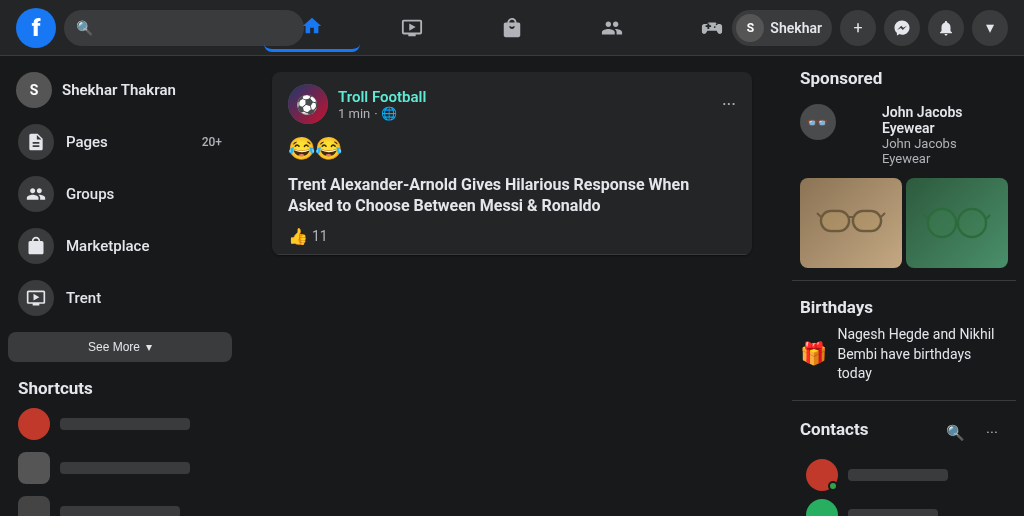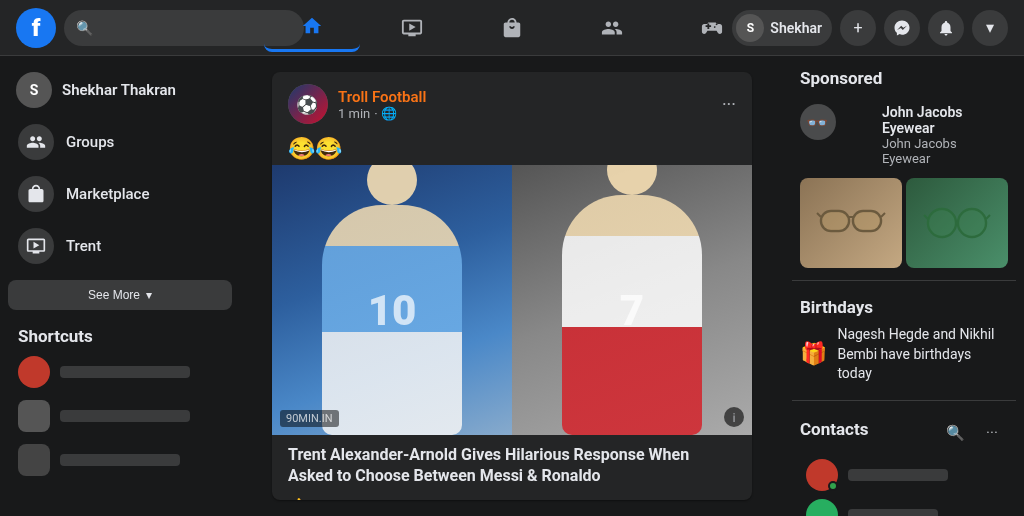--- a/index.html
+++ b/index.html
@@ -258,21 +258,21 @@
     .post-author-avatar {
       width: 40px;
       height: 40px;
       border-radius: 50%;
       background: #555;
       overflow: hidden;
       display: flex; align-items: center; justify-content: center;
       font-size: 10px;
     }
     .post-author-info { display: flex; flex-direction: column; }
-    .post-author-name { font-size: 15px; font-weight: 600; color: #f97316; }
+    .post-author-name { font-size: 15px; font-weight: 600; color: #5eead4; }
     .post-meta { font-size: 13px; color: #b0b3b8; display: flex; align-items: center; gap: 4px; }
     .post-options { color: #b0b3b8; cursor: pointer; font-size: 18px; }
     .post-emoji { padding: 4px 16px; font-size: 22px; }
     .post-image {
       width: 100%;
       height: 270px;
       background: linear-gradient(135deg, #1a1a2e 0%, #16213e 50%, #0f3460 100%);
       position: relative;
       overflow: hidden;
       display: flex;
@@ -534,20 +534,31 @@
 </nav>
 
 <div class="main-content">
 
   <aside class="left-sidebar">
     <div class="sidebar-user">
       <div class="user-avatar">S</div>
       <span style="font-size:15px;font-weight:600;">Shekhar Thakran</span>
     </div>
 
+    <div class="sidebar-item">
+      <div class="sidebar-item-left">
+        <div class="sidebar-icon" style="background:#3a3b3c;">
+          <svg width="20" height="20" viewBox="0 0 24 24" fill="#e4e6eb">
+              <path d="M14 2H6c-1.1 0-1.99.9-1.99 2L4 20c0 1.1.89 2 1.99 2H18c1.1 0 2-.9 2-2V8l-6-6zm2 16H8v-2h8v2zm0-4H8v-2h8v2zm-3-5V3.5L18.5 9H13z"></path>
+            </svg>
+        </div>
+        <span>Pages</span>
+      </div>
+      <span class="badge">20+</span>
+    </div>
 
     <div class="sidebar-item">
       <div class="sidebar-item-left">
         <div class="sidebar-icon" style="background:#3a3b3c;">
           <svg width="20" height="20" viewBox="0 0 24 24" fill="#e4e6eb">
               <path d="M16 11c1.66 0 2.99-1.34 2.99-3S17.66 5 16 5c-1.66 0-3 1.34-3 3s1.34 3 3 3zm-8 0c1.66 0 2.99-1.34 2.99-3S9.66 5 8 5C6.34 5 5 6.34 5 8s1.34 3 3 3zm0 2c-2.33 0-7 1.17-7 3.5V19h14v-2.5c0-2.33-4.67-3.5-7-3.5zm8 0c-.29 0-.62.02-.97.05 1.16.84 1.97 1.97 1.97 3.45V19h6v-2.5c0-2.33-4.67-3.5-7-3.5z"></path>
             </svg>
         </div>
         <span>Groups</span>
       </div>
@@ -609,40 +620,20 @@
             <span class="post-meta">
               <span>1 min</span>
               <span>·</span>
               <span>🌐</span>
             </span>
           </div>
         </div>
         <div class="post-options">···</div>
       </div>
       <div class="post-emoji">😂😂</div>
-      <div class="post-image">
-        <div class="post-image-half messi-side">
-          <div style="position:relative;width:100%;height:100%;overflow:hidden;background:linear-gradient(160deg,#1e3a6e 0%,#2d5f9e 40%,#4a88c8 70%,#87aacc 100%);">
-
-            <div style="position:absolute;bottom:0;left:50%;transform:translateX(-50%);width:140px;height:230px;background:linear-gradient(180deg,#f5deb3 0 18%,#6daee8 18% 55%,#f5f5f5 55% 100%);border-radius:60px 60px 10px 10px;opacity:0.85;"></div>
-            <div style="position:absolute;bottom:230px;left:50%;transform:translateX(-50%);width:50px;height:50px;border-radius:50%;background:#f5deb3;opacity:0.9;"></div>
-            <div style="position:absolute;bottom:100px;left:50%;transform:translateX(-50%);font-size:42px;font-weight:900;color:rgba(255,255,255,0.7);">10</div>
-          </div>
-        </div>
-        <div class="post-image-half ronaldo-side">
-          <div style="position:relative;width:100%;height:100%;overflow:hidden;background:linear-gradient(160deg,#555 0%,#888 50%,#aaa 100%);">
-
-            <div style="position:absolute;bottom:0;left:50%;transform:translateX(-50%);width:140px;height:240px;background:linear-gradient(180deg,#f5deb3 0 17%,#fff 17% 55%,#d4222a 55% 100%);border-radius:60px 60px 10px 10px;opacity:0.85;"></div>
-            <div style="position:absolute;bottom:240px;left:50%;transform:translateX(-50%);width:50px;height:50px;border-radius:50%;background:#f5deb3;opacity:0.9;"></div>
-            <div style="position:absolute;bottom:100px;left:50%;transform:translateX(-50%);font-size:42px;font-weight:900;color:rgba(255,255,255,0.7);">7</div>
-          </div>
-        </div>
-        <div class="post-image-source">90MIN.IN</div>
-        <div class="post-image-info">ℹ</div>
-      </div>
       <div class="post-article-title">Trent Alexander-Arnold Gives Hilarious Response When Asked to Choose Between Messi &amp; Ronaldo</div>
       <div class="post-reactions">
         <div class="reaction-count">
           <span class="reaction-emoji">👍</span>
           <span>11</span>
         </div>
       </div>
 
     </div>
   </main>

